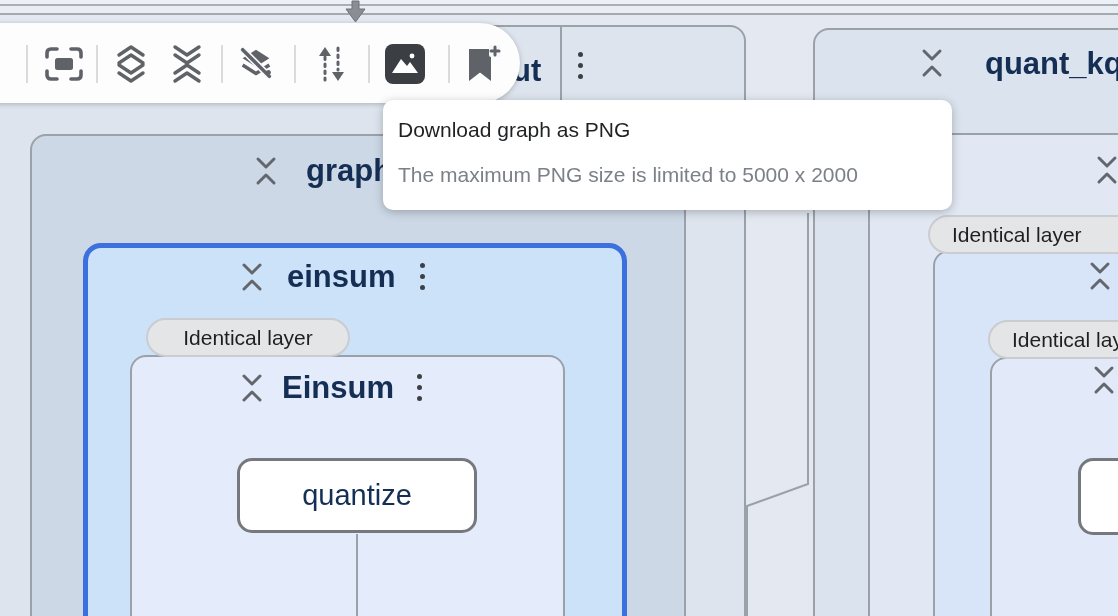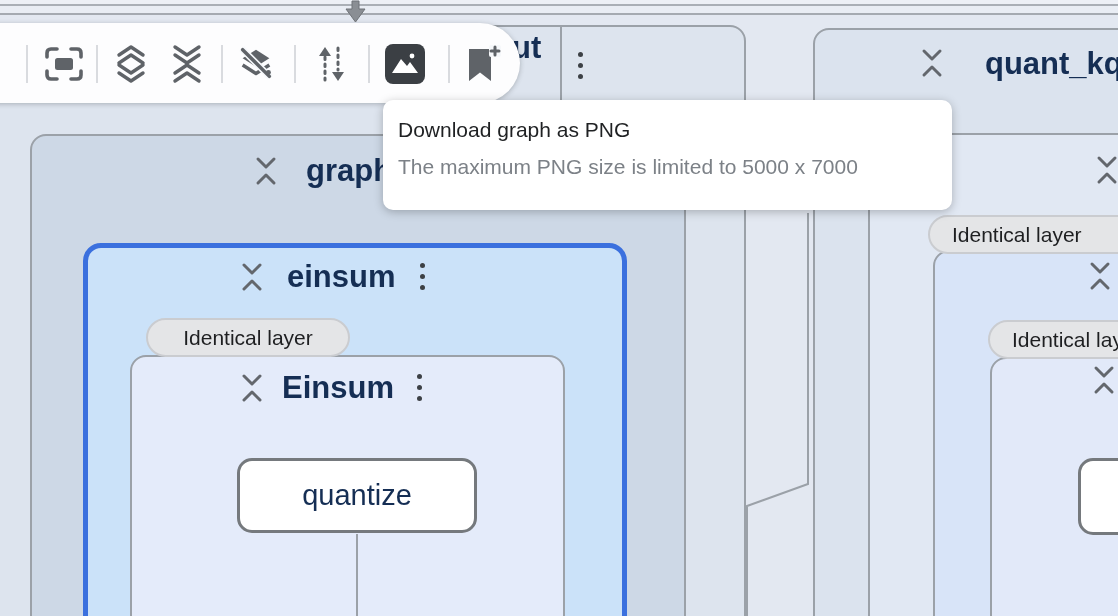--- a/index.html
+++ b/index.html
@@ -14,21 +14,21 @@
   .menu-dots{position:absolute;width:6px;display:flex;flex-direction:column;gap:6px;align-items:center;}
   .menu-dots i{width:5px;height:5px;border-radius:50%;background:#3c4045;display:block;}
   .badge{position:absolute;height:39px;background:#e4e5e7;border:2px solid #caccd0;border-radius:22px;
          box-sizing:border-box;color:#1e1f21;font-size:21px;display:flex;align-items:center;white-space:nowrap;}
   .sep{position:absolute;top:22px;width:2px;height:38px;background:#d9dbdf;}
   .tbicon{position:absolute;top:20px;width:42px;height:42px;display:flex;align-items:center;justify-content:center;}
   #toolbar{position:absolute;left:-60px;top:23px;width:580px;height:80px;background:#fdfdfe;border-radius:40px;
            box-shadow:0 1px 5px rgba(60,64,67,.32);}
   #tooltip{position:absolute;left:383px;top:100px;width:569px;height:110px;background:#ffffff;border-radius:10px;
            box-shadow:0 2px 10px rgba(0,0,0,.25);padding:18px 0 0 15px;box-sizing:border-box;}
-  #tooltip .t1{color:#1f2123;font-size:21px;margin-bottom:13px;}
+  #tooltip .t1{color:#1f2123;font-size:21px;margin-bottom:21px;}
   #tooltip .t2{color:#7c8187;font-size:21px;}
 </style>
 </head>
 <body>
 
 <div class="container" style="left:-80px;top:4px;width:1280px;height:720px;background:#e9edf4;border-color:#aaafb6;"></div>
 <div class="container" style="left:-60px;top:13px;width:1240px;height:716px;background:#e3e8f1;border-color:#a5aab1;"></div>
 
 <div class="container" style="left:-40px;top:25px;width:786px;height:704px;background:#dde4ee;"></div>
 
@@ -66,21 +66,21 @@
 </svg>
 
 <span class="chev" style="left:255px;top:156px;">
   <svg width="22" height="30" viewBox="0 0 22 30">
       <polyline points="3,3 11,11 19,3" stroke="#63676d" stroke-width="3" fill="none" stroke-linecap="round" stroke-linejoin="round"></polyline>
       <polyline points="3,27 11,19 19,27" stroke="#63676d" stroke-width="3" fill="none" stroke-linecap="round" stroke-linejoin="round"></polyline>
     </svg>
 </span>
 <span class="ntitle" style="left:306px;top:153px;">graph</span>
 
-<span class="ntitle" style="left:512px;top:30px;">ut</span>
+<span class="ntitle" style="left:512px;top:53px;">ut</span>
 <span class="menu-dots" style="left:577px;top:52px;">
   <i></i>
     <i></i>
     <i></i>
 </span>
 
 <span class="chev" style="left:241px;top:262px;">
   <svg width="22" height="30" viewBox="0 0 22 30">
       <polyline points="3,3 11,11 19,3" stroke="#63676d" stroke-width="3" fill="none" stroke-linecap="round" stroke-linejoin="round"></polyline>
       <polyline points="3,27 11,19 19,27" stroke="#63676d" stroke-width="3" fill="none" stroke-linecap="round" stroke-linejoin="round"></polyline>
@@ -201,14 +201,14 @@
     </svg>
   </div>
 </div>
 
 <svg class="abs" style="left:342px;top:0;" width="28" height="24" viewBox="0 0 28 24">
   <polygon points="10,1 17,1 17,9 23,9 13.5,22 4,9 10,9" fill="#8a8e94" stroke="#6f7378" stroke-width="1"></polygon>
 </svg>
 
 <div id="tooltip">
   <div class="t1">Download graph as PNG</div>
-  <div class="t2">The maximum PNG size is limited to 5000 x 7000</div>
+  <div class="t2">The maximum PNG size is limited to 5000 x 2000</div>
 </div>
 
 </body></html>

